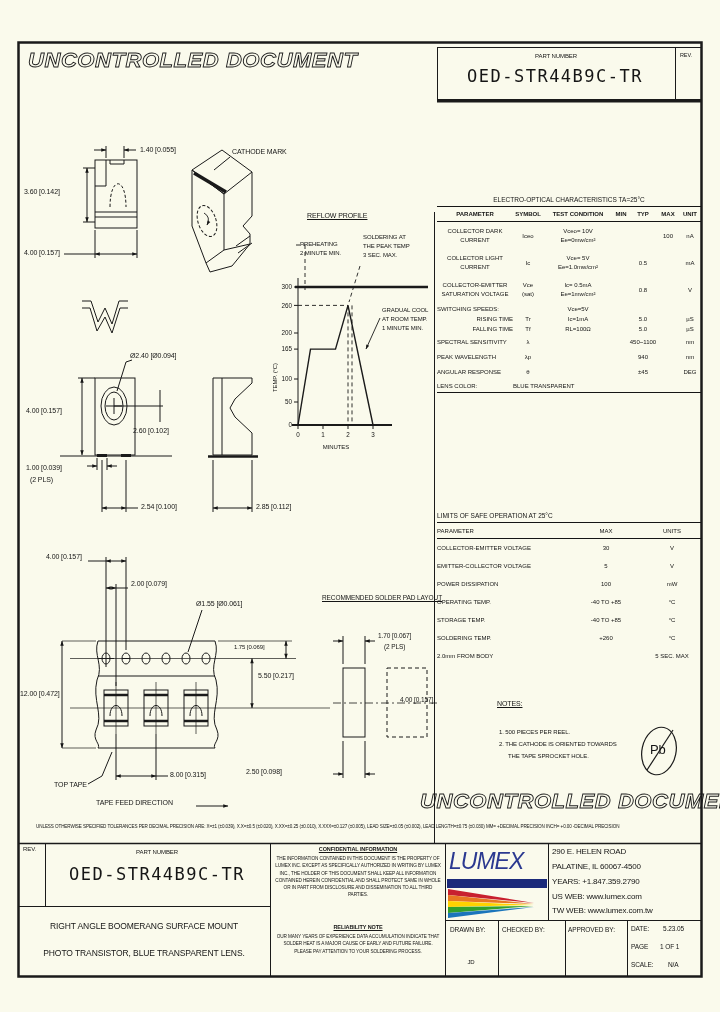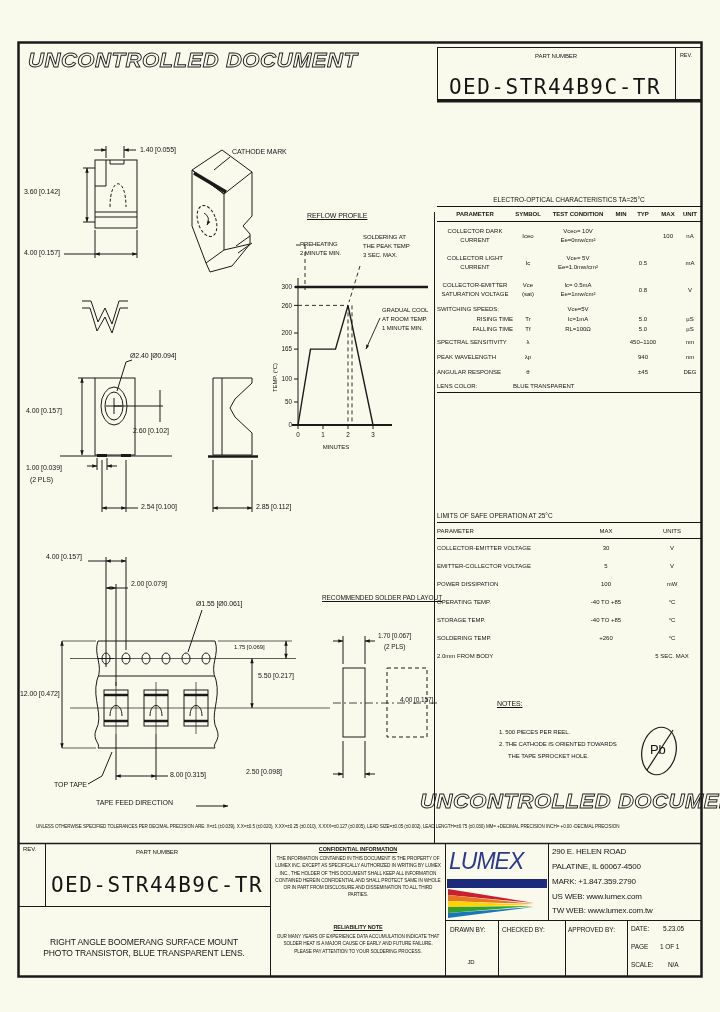--- a/index.html
+++ b/index.html
@@ -7,21 +7,21 @@
   svg.lw{position:absolute;left:0;top:0;width:720px;height:1012px;}
   .lbl{position:absolute;white-space:nowrap;font-size:7px;letter-spacing:-0.1px;color:#151515;}
   .sm{font-size:6px;} .xs{font-size:5.5px;} .t6{font-size:6.5px;}
   .ctr{transform:translateX(-50%);}
   .und{text-decoration:underline;}
   .pre{white-space:pre-line;line-height:1.5;}
   .cad{font-family:"DejaVu Sans Mono",monospace;}
   .wm{font-style:italic;font-weight:bold;font-size:21px;letter-spacing:0.5px;
       color:transparent;-webkit-text-stroke:0.9px #1a1a1a;transform:scaleX(1.05);transform-origin:left;}
   @supports not (-webkit-text-stroke:1px #000){ .wm{color:#1a1a1a;} }
-  .pn-big{font-size:21px;letter-spacing:1.5px;font-weight:400;margin-top:9px;}
+  .pn-big{font-size:17px;letter-spacing:1.5px;font-weight:400;}
   
   .tbl{position:absolute;font-size:6px;color:#151515;}
   .tr{display:flex;align-items:center;}
   .rule{border-top:1px solid #151515;height:0;}
   .eo .c1{width:76px;text-align:center;}
   .eo .c2{width:30px;text-align:center;}
   .eo .c3{width:70px;text-align:center;}
   .eo .c4{width:16px;text-align:center;}
   .eo .c5{width:28px;text-align:center;}
   .eo .c6{width:22px;text-align:center;}
@@ -467,32 +467,32 @@
 <div class="lbl sm" style="left:499px;top:741px;">2. THE CATHODE IS ORIENTED TOWARDS</div>
 <div class="lbl sm" style="left:508px;top:753px;">THE TAPE SPROCKET HOLE.</div>
 <div class="lbl" style="left:650px;top:742px;font-size:13px;">Pb</div>
 
 <div class="lbl wm" style="left:420px;top:789px;">UNCONTROLLED DOCUMENT</div>
 <div class="lbl" style="left:36px;top:824px;width:664px;font-size:4.6px;letter-spacing:-0.1px;">UNLESS OTHERWISE SPECIFIED TOLERANCES PER DECIMAL PRECISION ARE: X=±1 (±0.039), X.X=±0.5 (±0.020), X.XX=±0.25 (±0.010), X.XXX=±0.127 (±0.005),  LEAD SIZE=±0.05 (±0.002), LEAD LENGTH=±0.75 (±0.030)   MM= +DECIMAL PRECISION   INCH= +0.00 -DECIMAL PRECISION</div>
 
 <div class="lbl sm" style="left:23px;top:846px;">REV.</div>
 <div class="lbl sm ctr" style="left:157px;top:849px;">PART NUMBER</div>
 <div class="lbl cad pn-big ctr" style="left:157px;top:864px;">OED-STR44B9C-TR</div>
-<div class="lbl ctr" style="left:144px;top:921px;font-size:8.5px;margin-top:16px;">RIGHT ANGLE BOOMERANG SURFACE MOUNT</div>
+<div class="lbl ctr" style="left:144px;top:921px;font-size:8.5px;">RIGHT ANGLE BOOMERANG SURFACE MOUNT</div>
 <div class="lbl ctr" style="left:144px;top:948px;font-size:8.5px;">PHOTO TRANSISTOR, BLUE TRANSPARENT LENS.</div>
 
 <div class="lbl xs und ctr" style="left:358px;top:846px;font-weight:bold;">CONFIDENTIAL INFORMATION</div>
 <div class="conf" style="left:273px;top:855px;width:170px;">THE INFORMATION CONTAINED IN THIS DOCUMENT IS THE PROPERTY OF LUMEX INC. EXCEPT AS SPECIFICALLY AUTHORIZED IN WRITING BY LUMEX INC., THE HOLDER OF THIS DOCUMENT SHALL KEEP ALL INFORMATION CONTAINED HEREIN CONFIDENTIAL AND SHALL PROTECT SAME IN WHOLE OR IN PART FROM DISCLOSURE AND DISSEMINATION TO ALL THIRD PARTIES.</div>
 <div class="lbl xs und ctr" style="left:358px;top:924px;font-weight:bold;">RELIABILITY NOTE</div>
 <div class="conf" style="left:276px;top:933px;width:164px;">OUR MANY YEARS OF EXPERIENCE DATA ACCUMULATION INDICATE THAT SOLDER HEAT IS A MAJOR CAUSE OF EARLY AND FUTURE FAILURE. PLEASE PAY ATTENTION TO YOUR SOLDERING PROCESS.</div>
 
 <div class="logo-text" style="left: 449px; top: 848px; color: rgb(43, 57, 144);" id="logo-text">LUMEX</div>
 <div class="addr" style="left:552px;top:847px;">290 E. HELEN ROAD</div>
 <div class="addr" style="left:552px;top:862px;">PALATINE, IL  60067-4500</div>
-<div class="addr" style="left:552px;top:877px;">MARK: +1.847.359.2790</div>
+<div class="addr" style="left:552px;top:877px;">YEARS: +1.847.359.2790</div>
 <div class="addr" style="left:552px;top:892px;">US WEB: www.lumex.com</div>
 <div class="addr" style="left:552px;top:906px;">TW WEB: www.lumex.com.tw</div>
 
 <div class="lbl t6" style="left:450px;top:926px;">DRAWN BY:</div>
 <div class="lbl sm ctr" style="left:471px;top:959px;">JD</div>
 <div class="lbl t6" style="left:502px;top:926px;">CHECKED BY:</div>
 <div class="lbl t6" style="left:568px;top:926px;">APPROVED BY:</div>
 <div class="lbl t6" style="left:631px;top:925px;">DATE:</div>
 <div class="lbl t6" style="left:663px;top:925px;">5.23.05</div>
 <div class="lbl t6" style="left:631px;top:943px;">PAGE</div>

